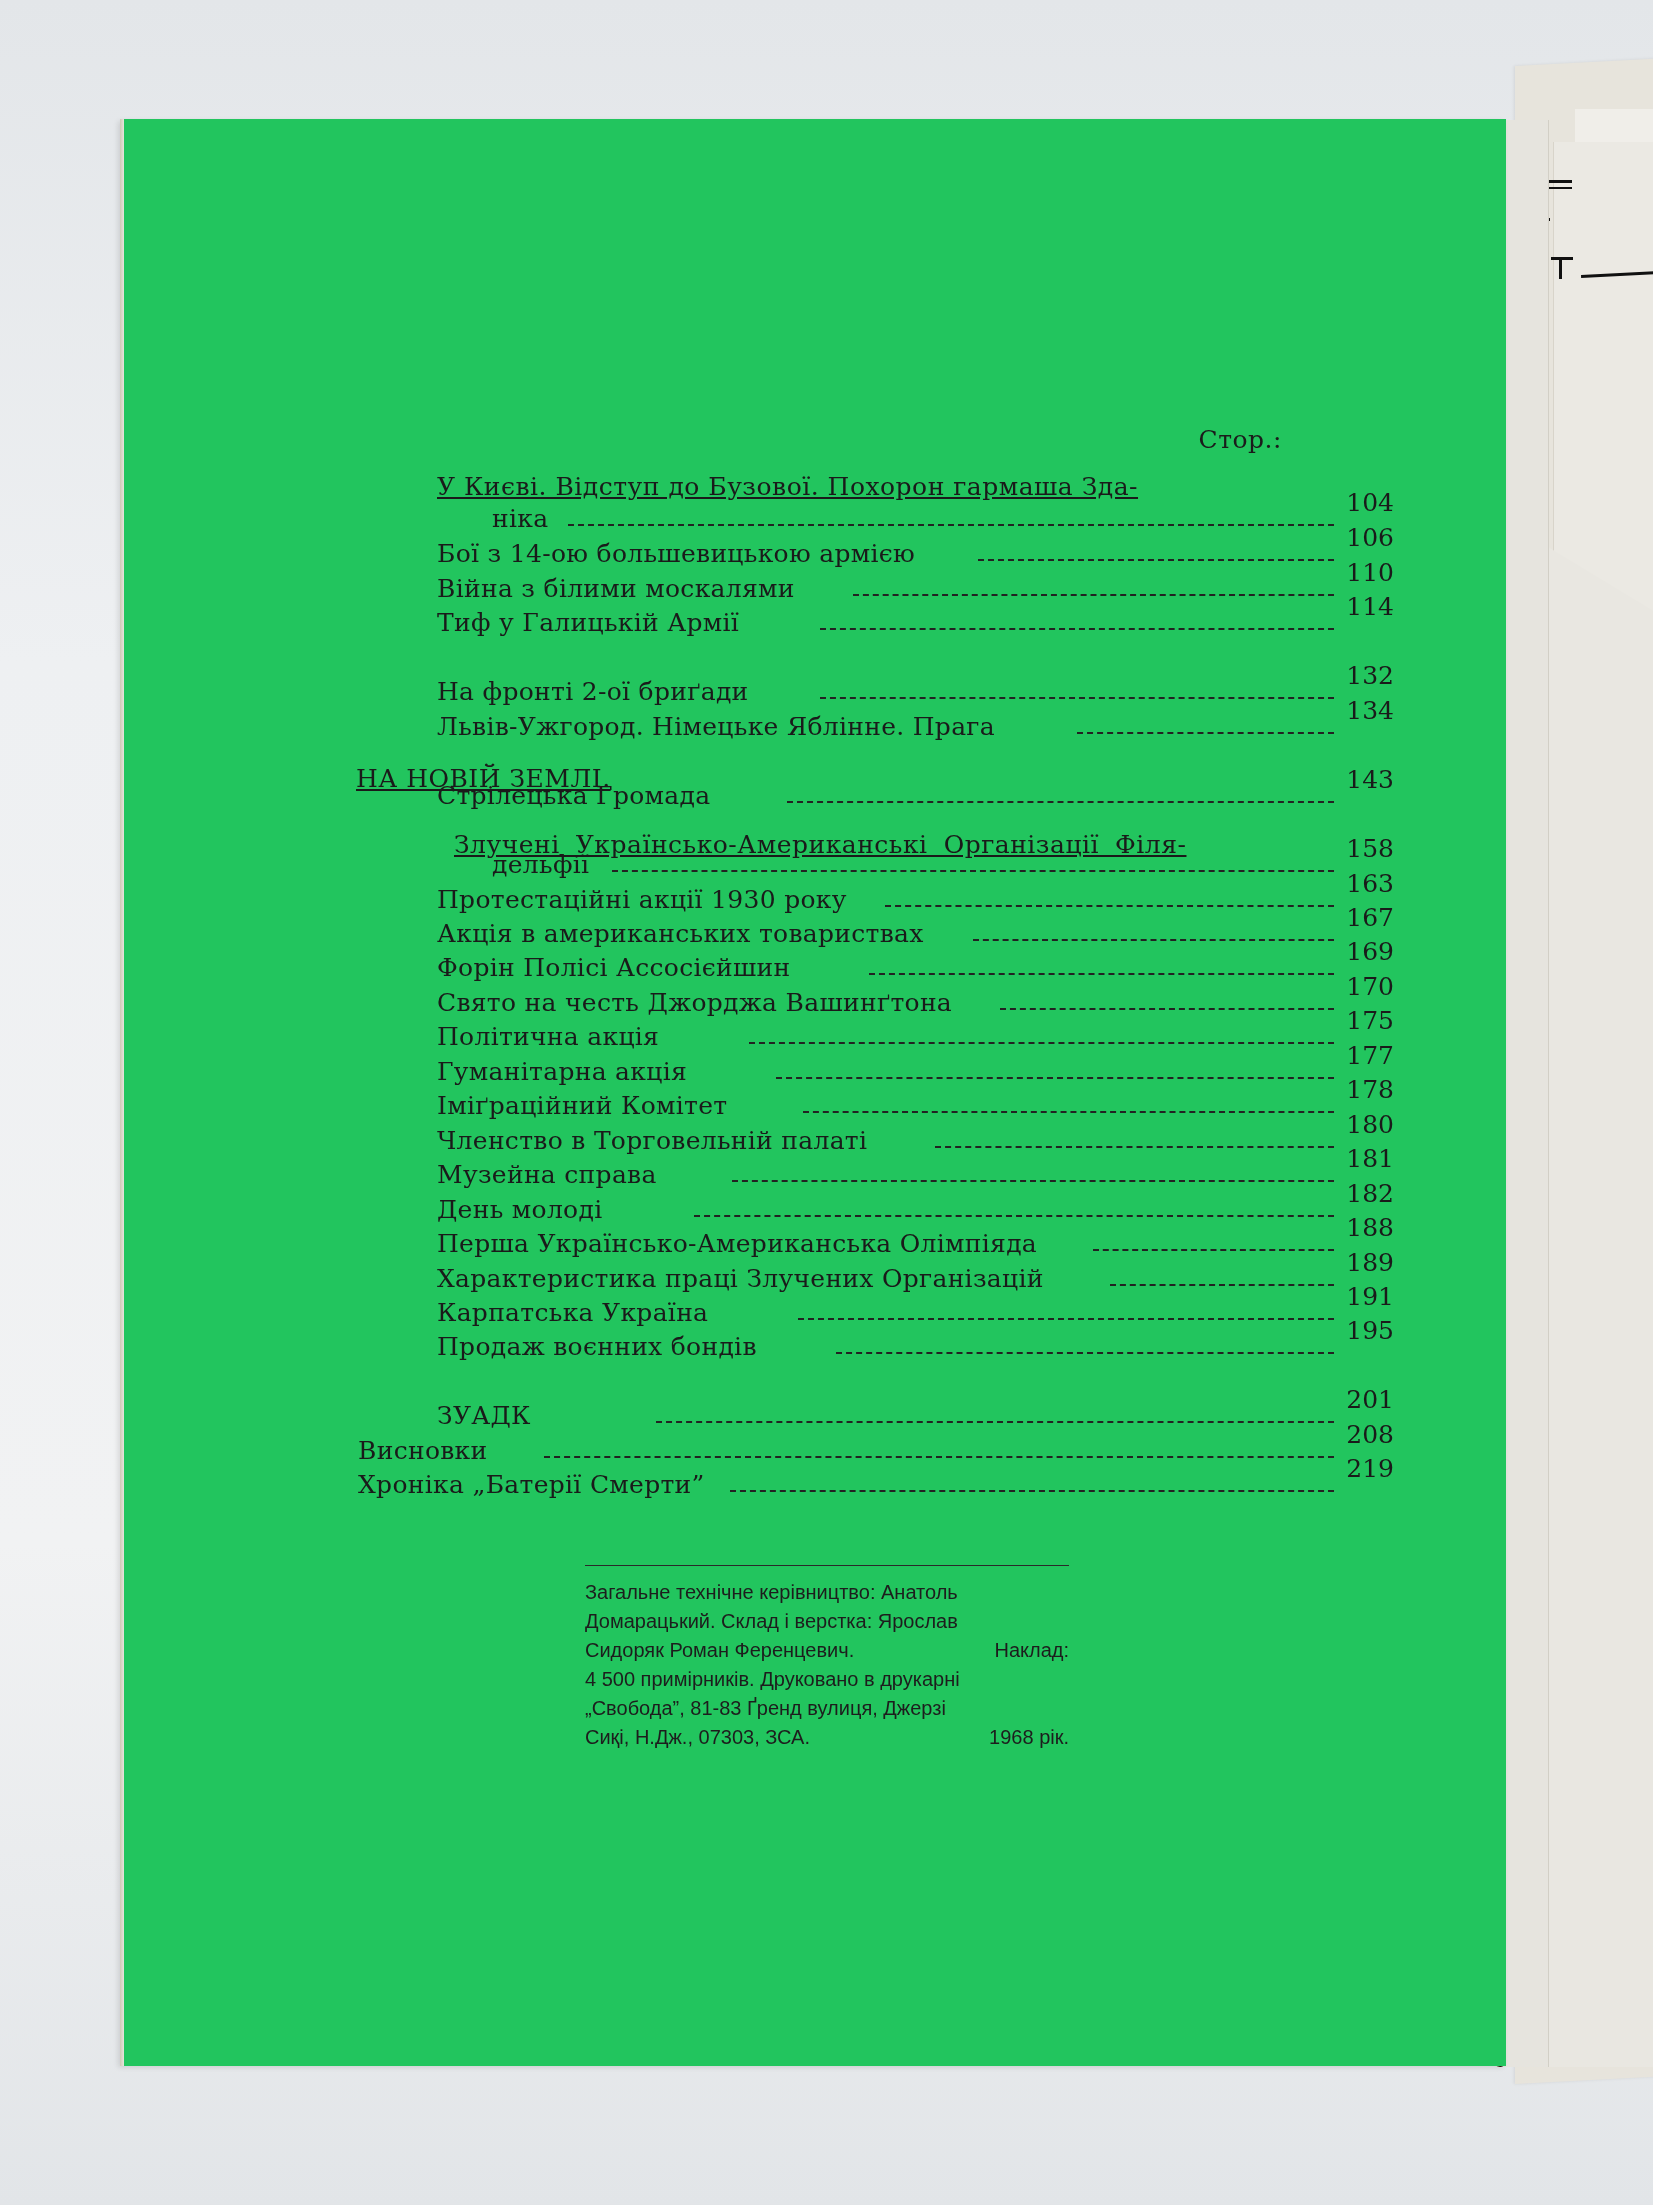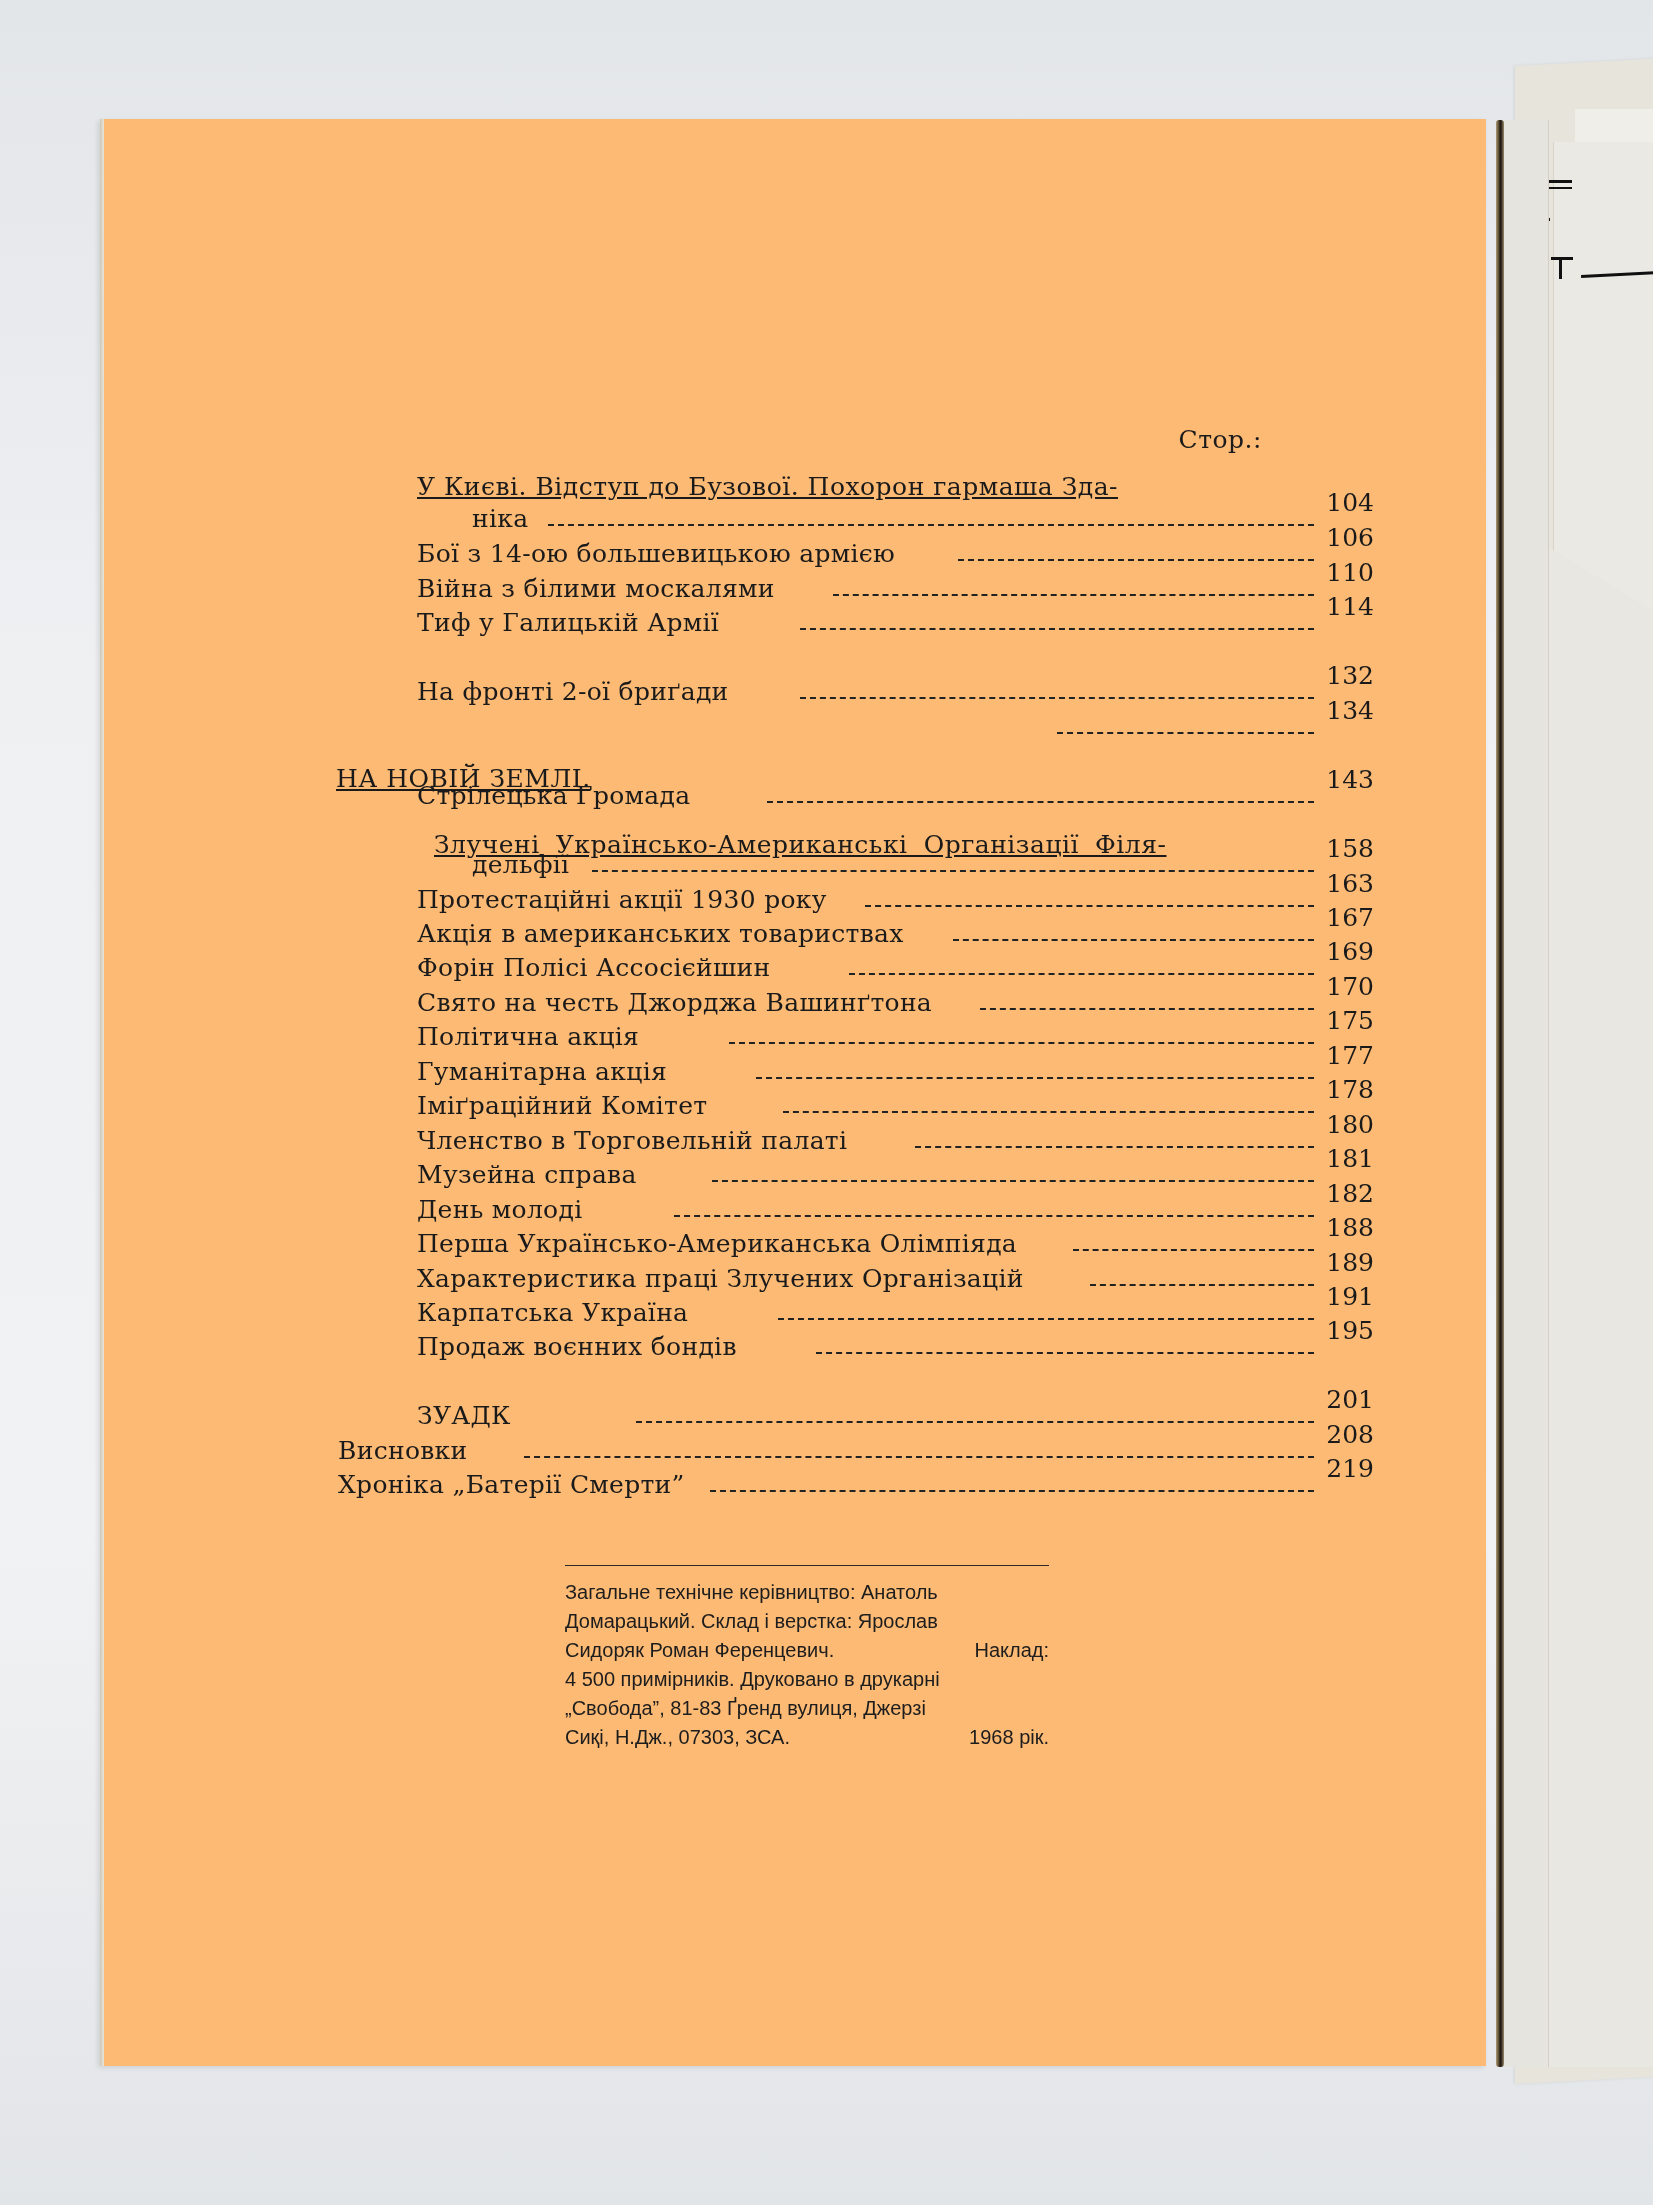--- a/index.html
+++ b/index.html
@@ -75,25 +75,25 @@
     left: 1504px;
     top: 120px;
     width: 44px;
     height: 1947px;
     background: #e6e4de;
     border-right: 1.1px solid #d2cfc6;
   }
   
   .page {
     position: absolute;
-    left: 100px;
+    left: 120px;
     top: 119px;
     width: 1386px;
     height: 1947px;
-    background: #fdba74;
+    background: #22c55e;
     box-shadow: -1.6px 2.2px 5.5px rgba(0,0,0,0.12);
   }
   .page::before {
     content: "";
     position: absolute;
     left: 0; top: 0; bottom: 0;
     width: 4.4px;
     background: linear-gradient(90deg, #cfc8b6, #e6e4dc);
   }
   .toc {
@@ -219,20 +219,21 @@
     </div>
 
 
     <div class="row" style="left:317px;top:556px;width:957px;">
       <span class="title">На фронті 2-ої бриґади</span>
       <span class="leader" style="left:383px;right:60px;"></span>
       <span class="pg">132</span>
     </div>
 
     <div class="row" style="left:317px;top:591px;width:957px;">
+      <span class="title">Львів-Ужгород. Німецьке Яблінне. Прага</span>
       <span class="leader" style="left:640px;right:60px;"></span>
       <span class="pg">134</span>
     </div>
 
     <div class="heading" style="left:236px;top:645px;">НА НОВІЙ ЗЕМЛІ.</div>
 
     <div class="row" style="left:317px;top:660px;width:957px;">
       <span class="title">Стрілецька Громада</span>
       <span class="leader" style="left:350px;right:60px;"></span>
       <span class="pg">143</span>

